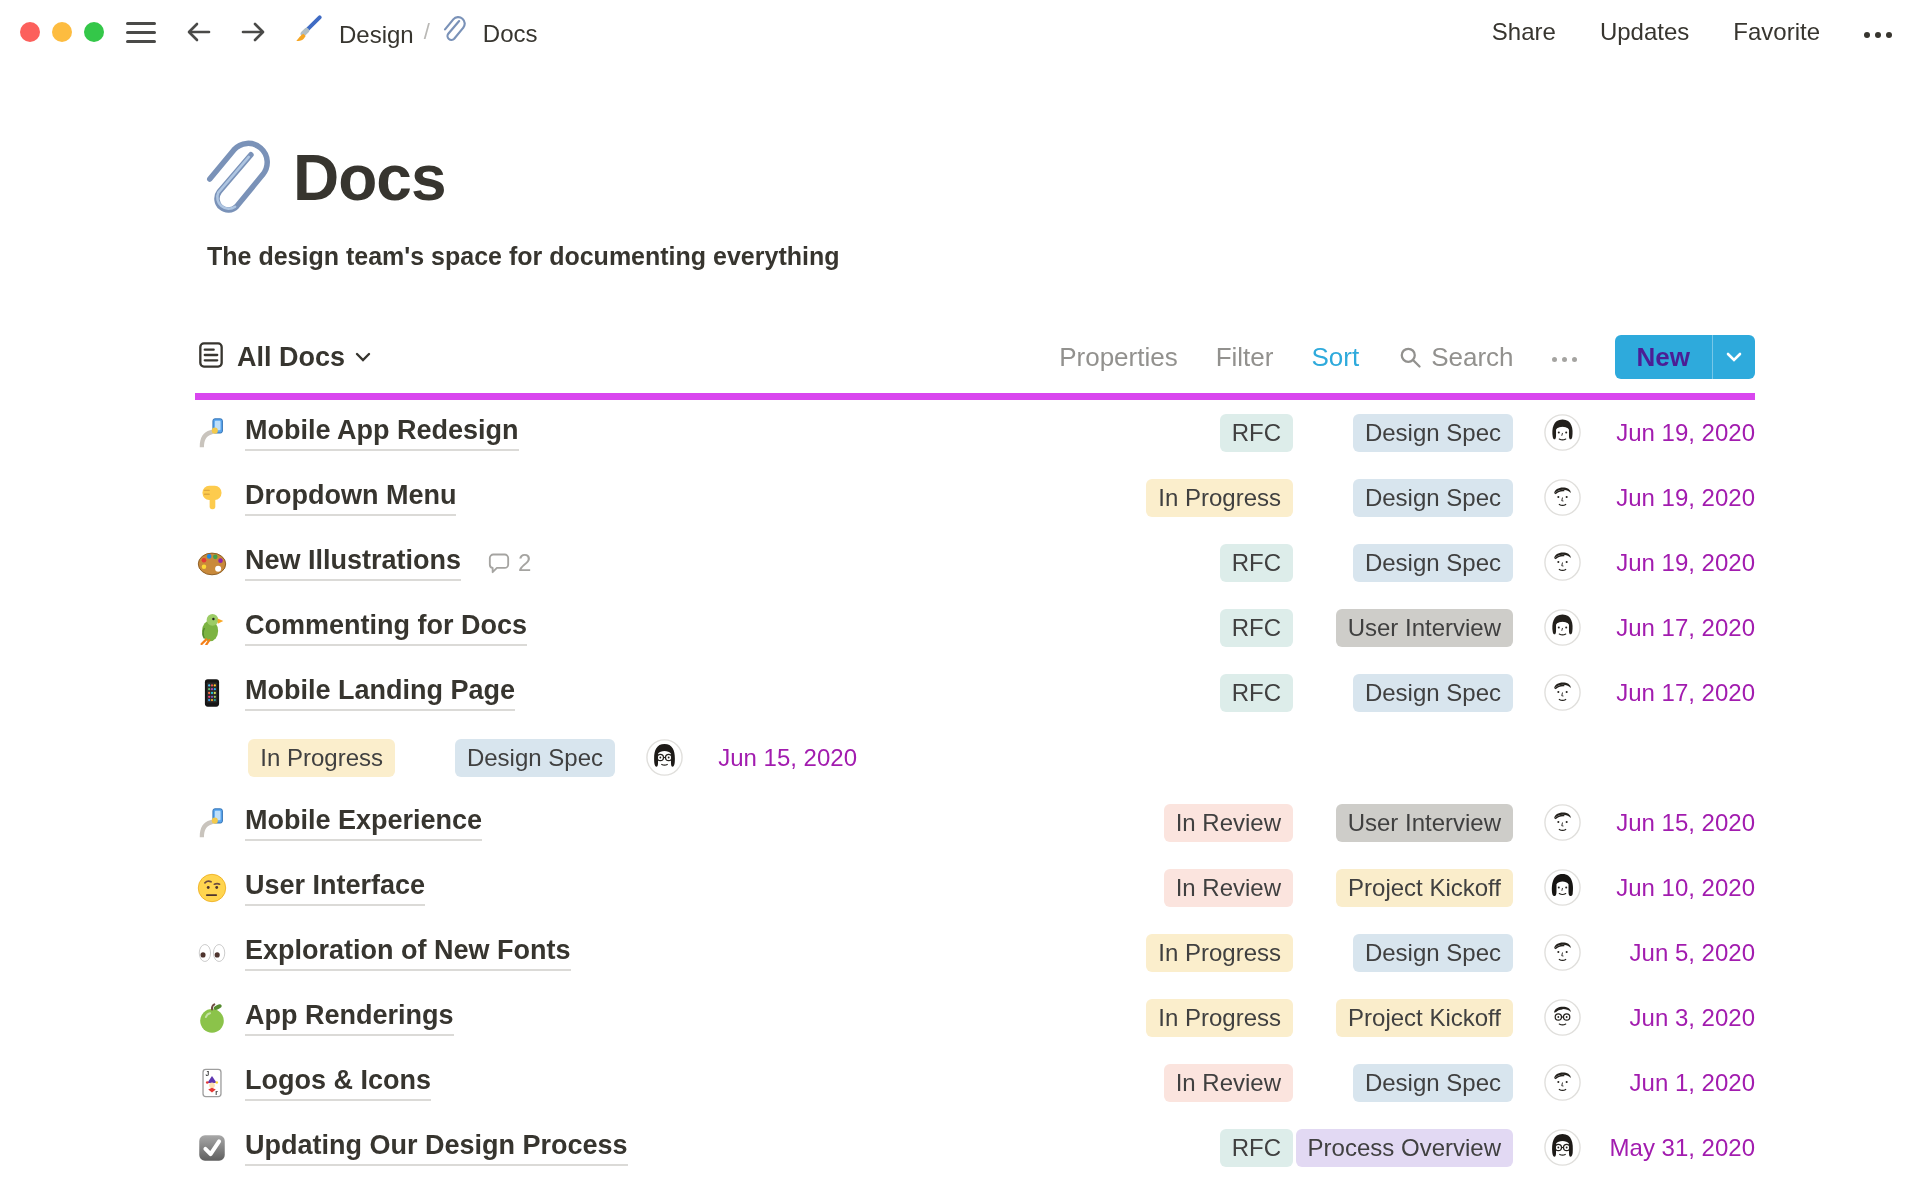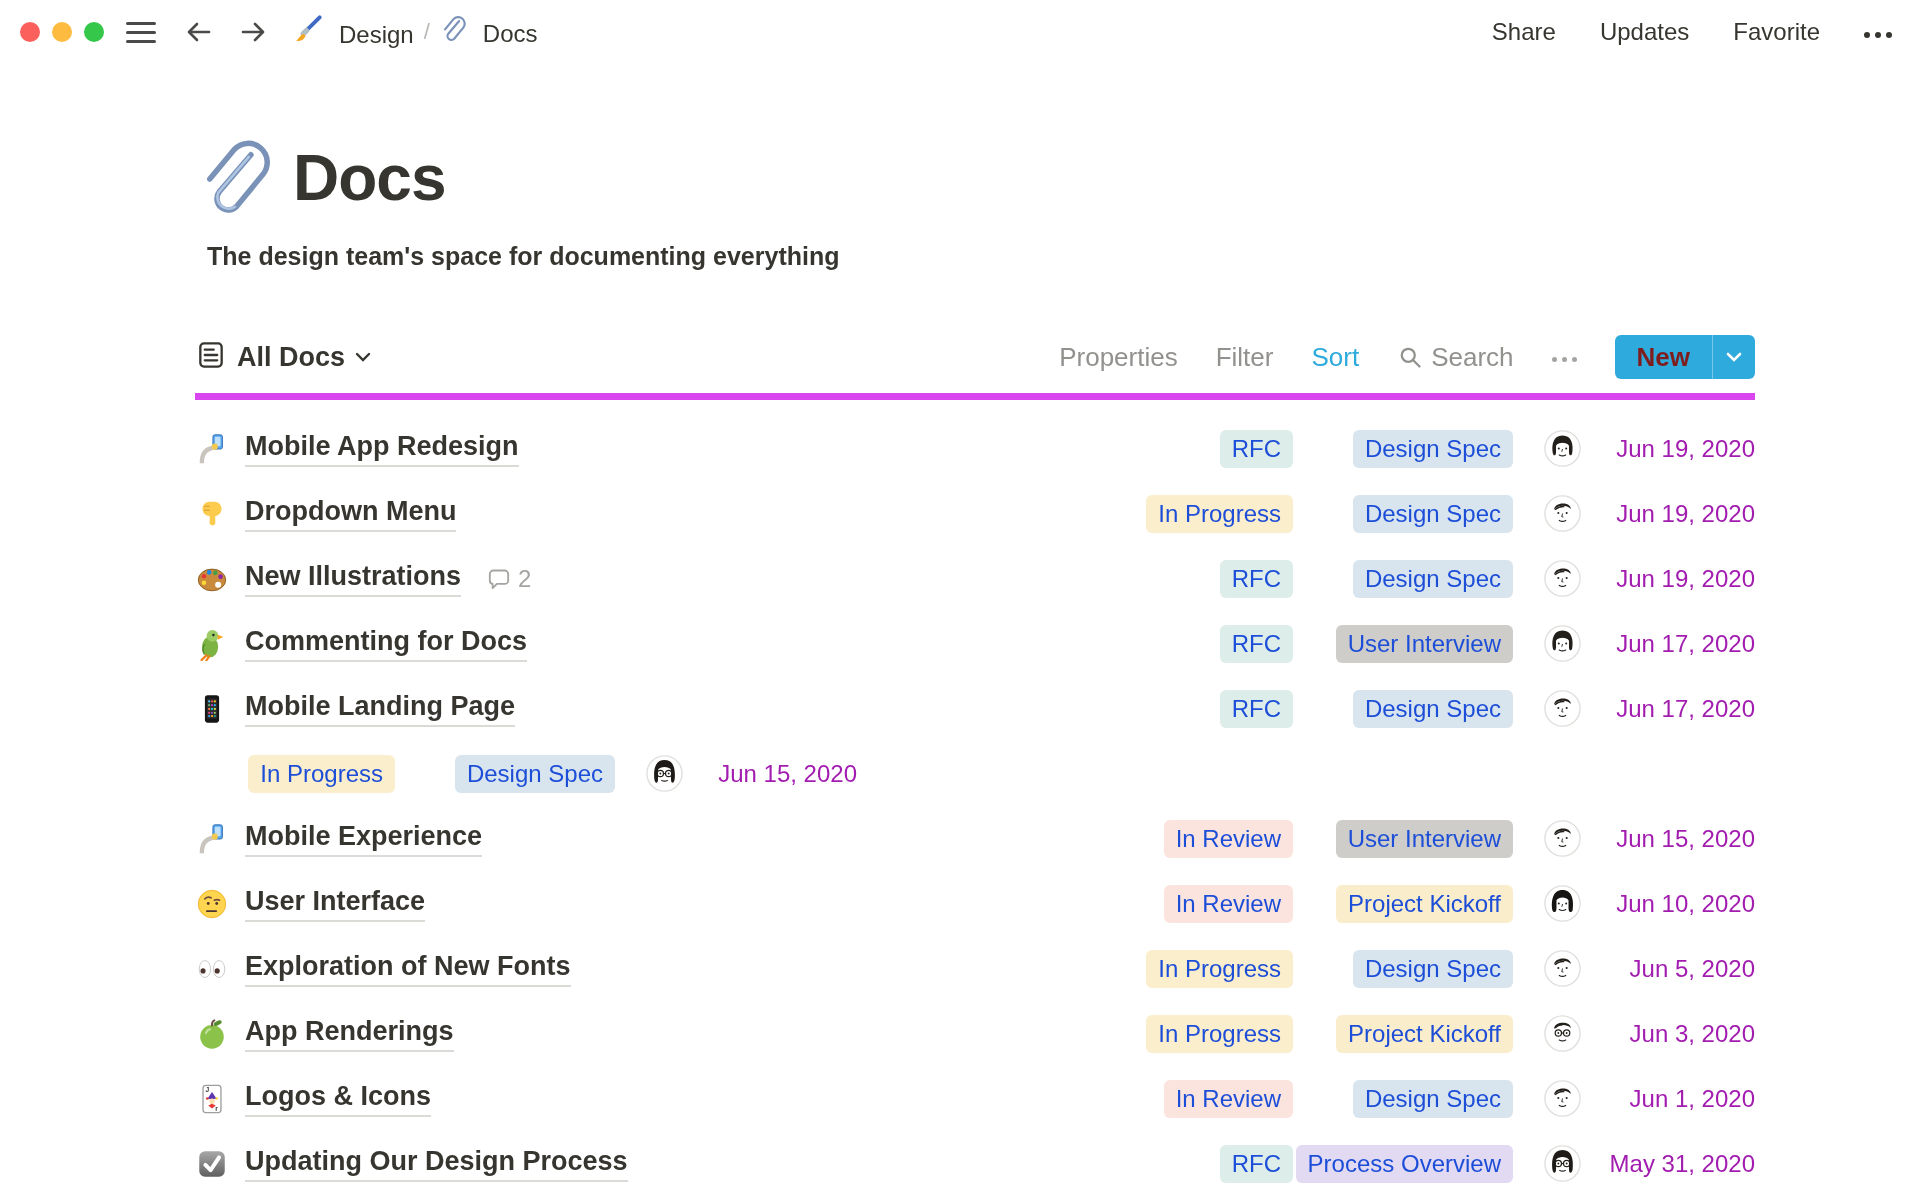--- a/index.html
+++ b/index.html
@@ -36,37 +36,37 @@
              border-bottom:7px solid #d946ef; }
   .view-switch { display:flex; align-items:center; gap:10px; cursor:pointer; }
   .view-label { font-size:27px; font-weight:700; }
   .toolbar-right { margin-left:auto; display:flex; align-items:center; gap:38px; font-size:26px; color:#92918E; }
   .tool-item { cursor:pointer; }
   .tool-item.active { color:#2EAADC; }
   .search-item { display:flex; align-items:center; gap:8px; cursor:pointer; }
   .tool-dots { display:flex; gap:5px; cursor:pointer; padding-top:4px;}
   .tool-dots i { width:5px; height:5px; border-radius:50%; background:#A5A4A1; }
   .new-btn { display:flex; align-items:stretch; background:#2EAADC; border-radius:6px; overflow:hidden;
-             color:#7f1d1d; cursor:pointer; height:44px; }
+             color:#4c1d95; cursor:pointer; height:44px; }
   .new-btn-main { display:flex; align-items:center; padding:0 22px; font-size:26px; font-weight:600; }
   .new-btn-arrow { display:flex; align-items:center; padding:0 12px; border-left:1px solid rgba(255,255,255,0.35); }
 
   
-  .table-body { padding-top:16px; }
+  .table-body { }
   .trow { display:flex; align-items:center; height:65px; }
   .cell-title { flex:1; display:flex; align-items:center; gap:16px; min-width:0; }
   .row-icon { width:34px; height:34px; flex:none; display:flex; align-items:center; justify-content:center; }
   .row-icon svg { width:34px; height:34px; }
   .row-title { font-size:27px; font-weight:600; color:#37352F; text-decoration:none;
                border-bottom:2px solid #DBDAD7; padding-bottom:3px; cursor:pointer; white-space:nowrap; }
   .row-comments { display:flex; align-items:center; gap:7px; margin-left:10px; color:#A5A4A1; }
   .comment-count { font-size:24px; color:#A5A4A1; }
   .cell-status { width:200px; flex:none; display:flex; justify-content:flex-end; }
   .cell-type { width:228px; flex:none; display:flex; justify-content:flex-end; padding-right:8px; }
-  .badge { font-size:24px; color:#1d4ed8; padding:5px 12px; border-radius:6px; white-space:nowrap; cursor:pointer; }
+  .badge { font-size:24px; color:#404040; padding:5px 12px; border-radius:6px; white-space:nowrap; cursor:pointer; }
   .cell-avatar { width:82px; flex:none; display:flex; justify-content:center; }
   .row-avatar { width:37px; height:37px; }
   .row-avatar svg { width:37px; height:37px; }
   .cell-date { width:152px; flex:none; text-align:right; font-size:24px; color:#a21caf; white-space:nowrap; }
 </style>
 </head>
 <body>
 
 <div class="topbar">
   <div class="traffic">

